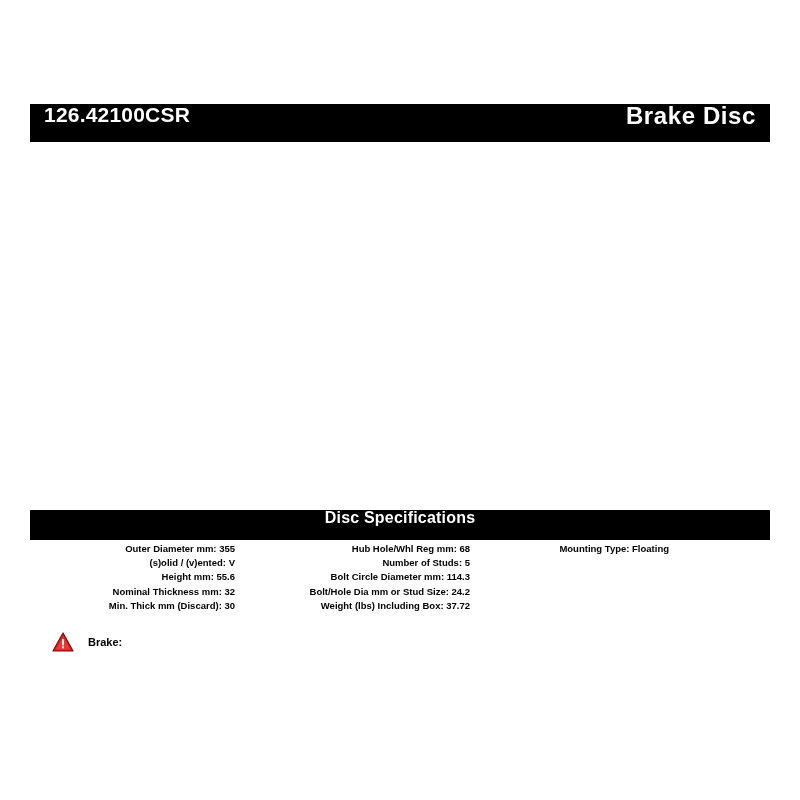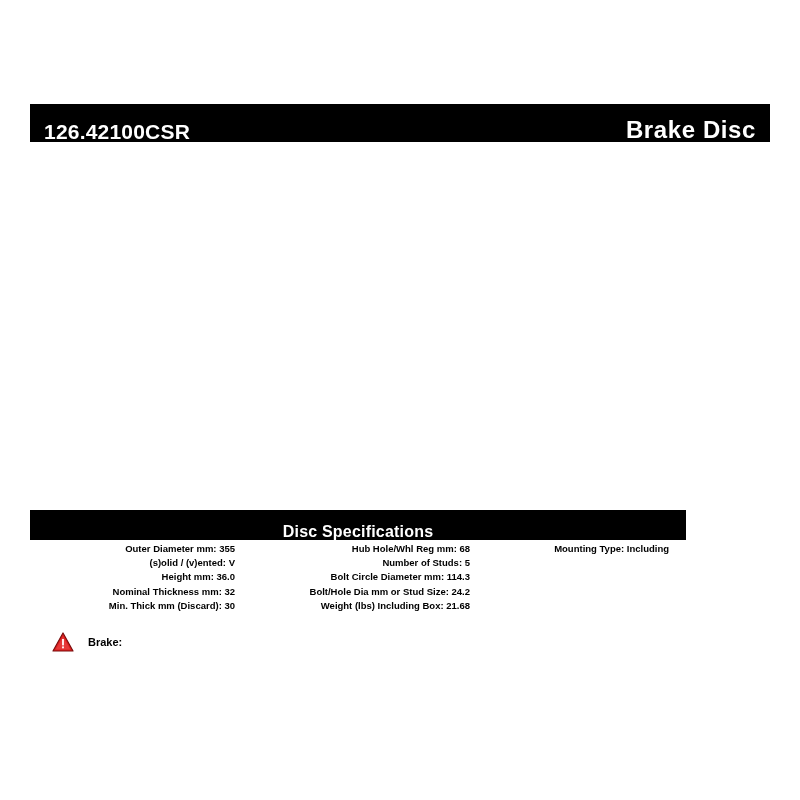--- a/index.html
+++ b/index.html
@@ -24,21 +24,21 @@
 
   
   .header-bar {
     position: absolute;
     left: 30px;
     top: 104px;
     width: 740px;
     height: 38px;
     background: #000000;
     display: flex;
-    align-items: flex-end;
+    align-items: flex-start;
     justify-content: space-between;
     box-sizing: border-box;
     padding: 0 14px 0 14px;
   }
   .part-number {
     color: #ffffff;
     font-size: 21px;
     font-weight: bold;
     letter-spacing: 0.2px;
     line-height: 1;
@@ -49,25 +49,25 @@
     font-weight: bold;
     letter-spacing: 0.6px;
     line-height: 1;
   }
 
   
   .spec-title-bar {
     position: absolute;
     left: 30px;
     top: 510px;
-    width: 656px;
+    width: 740px;
     height: 30px;
     background: #000000;
     display: flex;
-    align-items: flex-end;
+    align-items: flex-start;
     justify-content: center;
   }
   .spec-title {
     color: #ffffff;
     font-size: 16px;
     font-weight: bold;
     letter-spacing: 0.2px;
     line-height: 1;
   }
 
@@ -130,33 +130,33 @@
   </div>
 
   <div class="spec-title-bar">
     <div class="spec-title">Disc Specifications</div>
   </div>
 
   <div class="spec-columns">
     <div class="spec-col col-1">
       <div class="spec-row">Outer Diameter mm: 355</div>
       <div class="spec-row">(s)olid / (v)ented: V</div>
-      <div class="spec-row">Height mm: 36.0</div>
+      <div class="spec-row">Height mm: 55.6</div>
       <div class="spec-row">Nominal Thickness mm: 32</div>
       <div class="spec-row">Min. Thick mm (Discard): 30</div>
     </div>
     <div class="spec-col col-2">
       <div class="spec-row">Hub Hole/Whl Reg mm: 68</div>
       <div class="spec-row">Number of Studs: 5</div>
       <div class="spec-row">Bolt Circle Diameter mm: 114.3</div>
       <div class="spec-row">Bolt/Hole Dia mm or Stud Size: 24.2</div>
-      <div class="spec-row">Weight (lbs) Including Box: 21.68</div>
+      <div class="spec-row">Weight (lbs) Including Box: 37.72</div>
     </div>
     <div class="spec-col col-3">
-      <div class="spec-row">Mounting Type: Including</div>
+      <div class="spec-row">Mounting Type: Floating</div>
     </div>
   </div>
 
   <div class="note-area">
     <span class="warn-icon">
       <svg width="22" height="20" viewBox="0 0 22 20" xmlns="http://www.w3.org/2000/svg">
         <polygon points="11,1 21,19 1,19" fill="#e02020" stroke="#7a0d0d" stroke-width="1.2" stroke-linejoin="round"></polygon>
         <polygon points="11,4.5 18.3,17.5 3.7,17.5" fill="#f26a6a" opacity="0.35"></polygon>
         <rect x="10.1" y="7" width="1.8" height="6.4" fill="#ffffff"></rect>
         <rect x="10.1" y="14.4" width="1.8" height="1.9" fill="#ffffff"></rect>

